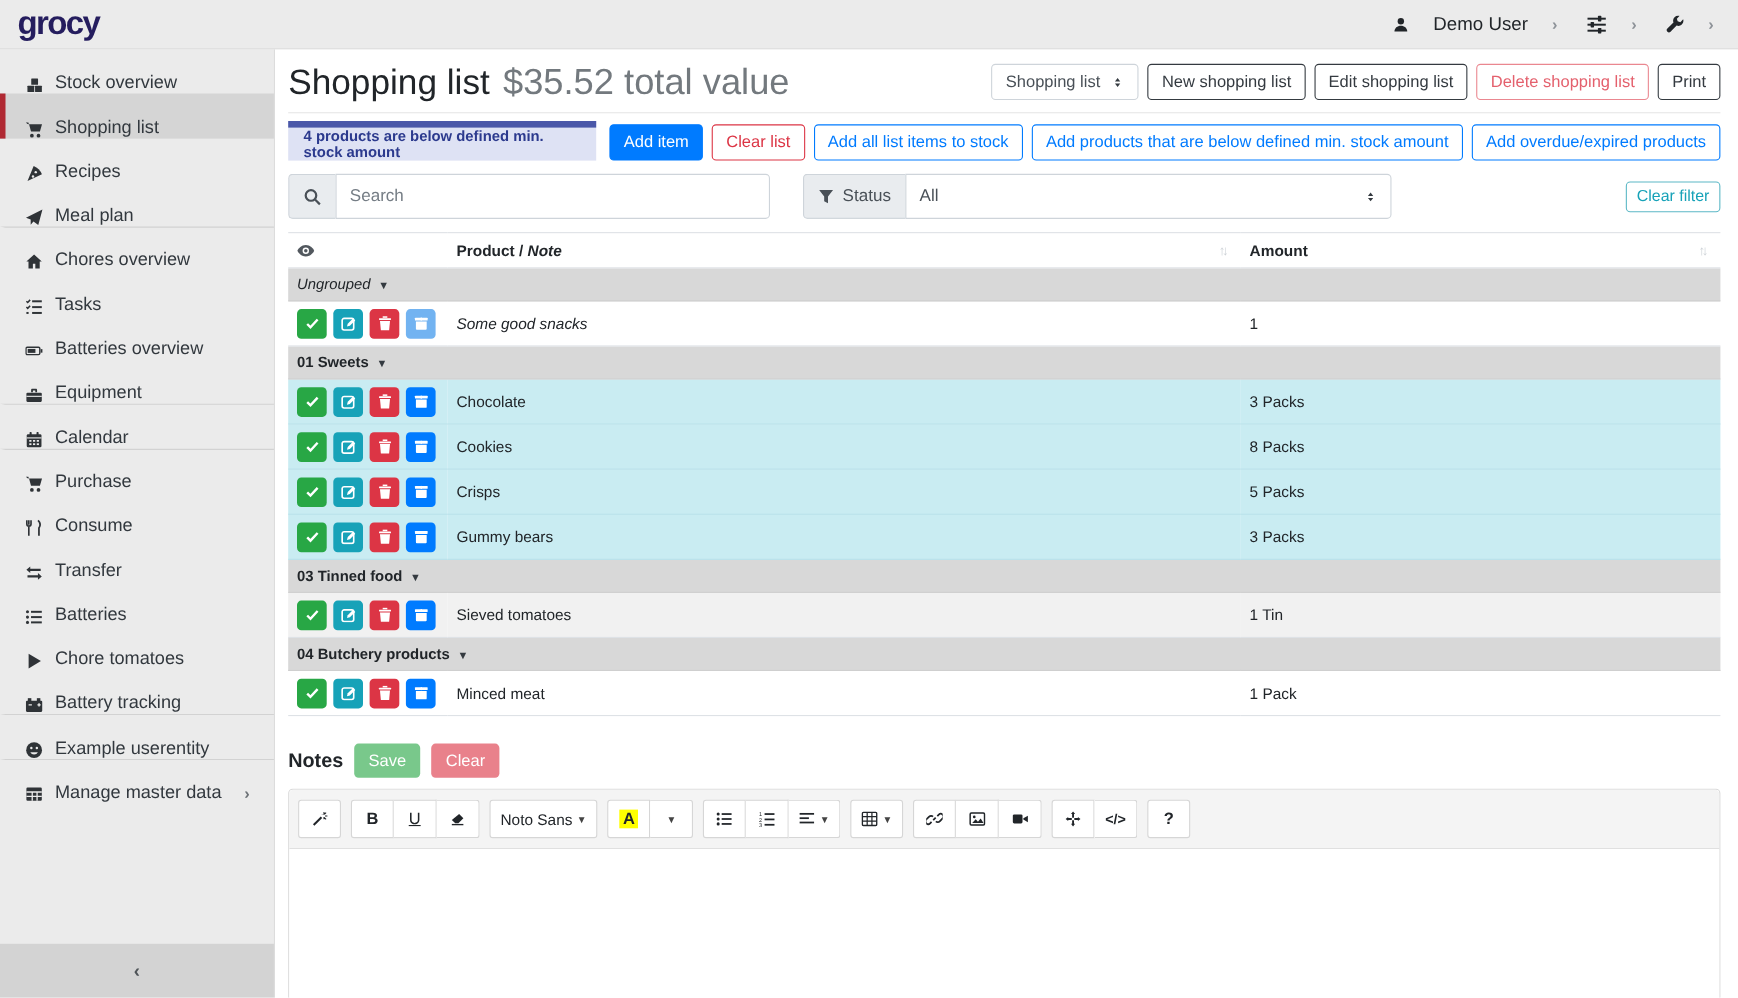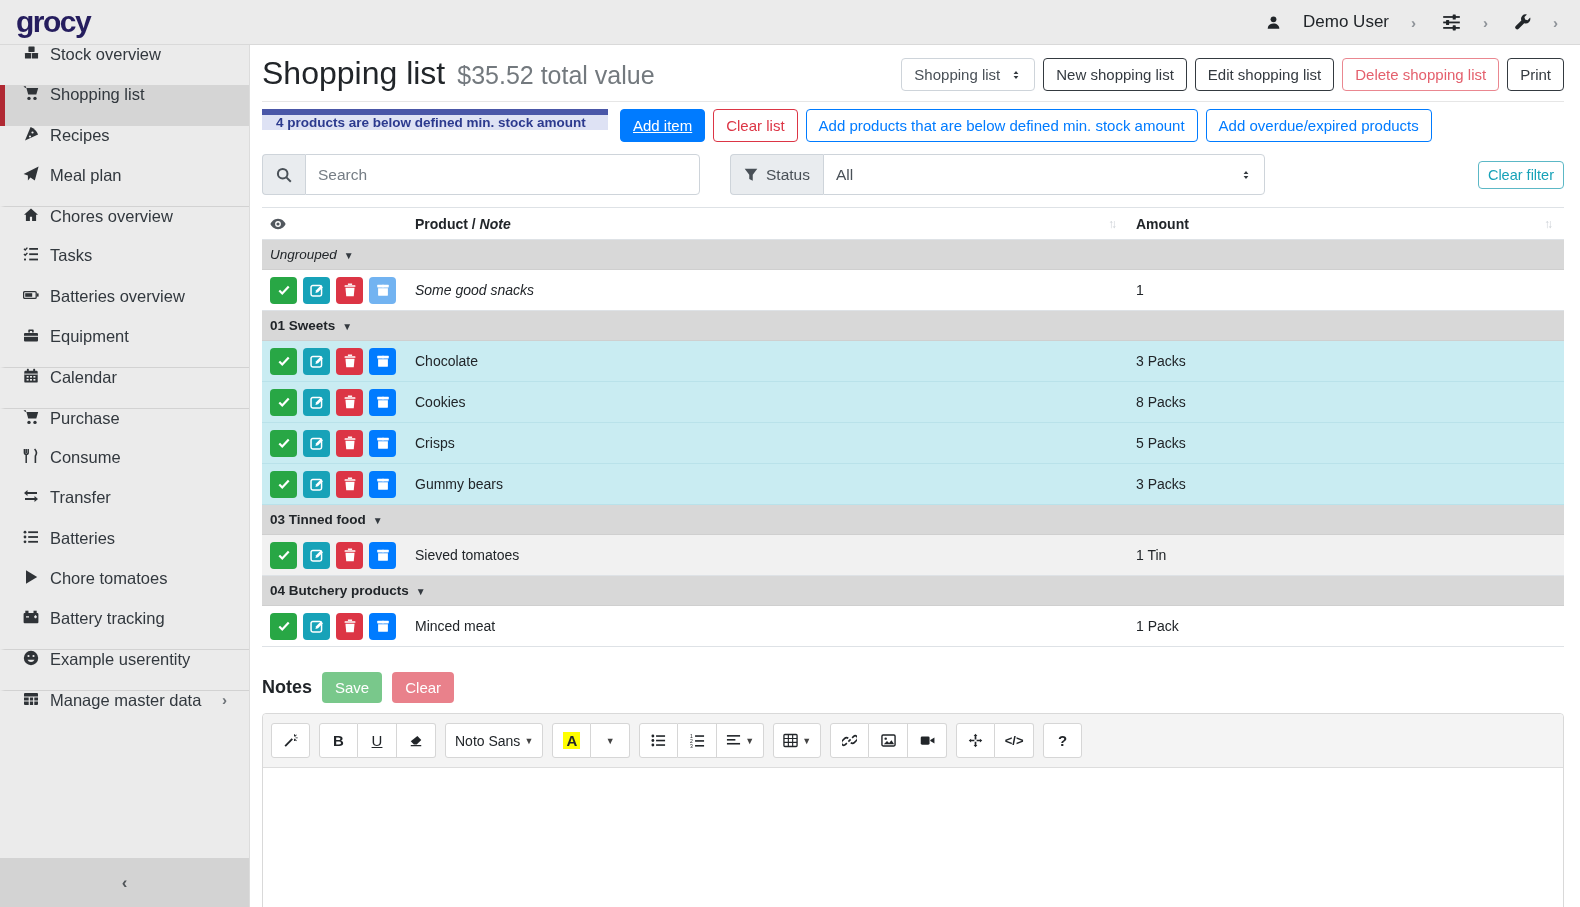--- a/index.html
+++ b/index.html
@@ -14,50 +14,50 @@
   .topbar-right { display:flex; align-items:center; gap:26px; }
   .tb-item { display:flex; align-items:center; gap:22px; color:#212529; font-size:17px; cursor:pointer; }
   .tb-item .chev { color:#8d9298; font-size:15px; font-weight:700; }
   .tb-item svg { color:#212529; }
 
   
   .shell { display:flex; height:862px; }
   .sidebar { width:250px; background:#ebebeb; border-right:1px solid #dcdcdc;
     display:flex; flex-direction:column; }
   .side-nav { flex:1; }
-  .side-item { display:flex; align-items:flex-start; height:40.3px; padding-left:14px;
+  .side-item { display:flex; align-items:flex-end; height:40.3px; padding-left:14px;
     font-size:16.5px; color:#32383e; cursor:pointer; border-left:5px solid transparent; }
   .side-item.divider { border-top:1px solid #d2d2d2; }
   .side-item.active { background:#d5d5d5; border-left:5px solid var(--activeRed); }
   .side-item .icon { width:24px; margin-right:7px; display:flex; justify-content:center; color:#2f3337; }
   .side-item .chev { margin-left:auto; margin-right:22px; color:#6d7277; font-size:15px; font-weight:700; }
   .side-collapse { height:49px; background:#d3d3d3; display:flex; align-items:center; justify-content:center;
     color:#4f5458; font-size:17px; font-weight:700; cursor:pointer; }
 
   
   .main { flex:1; padding:10px 16px 0 12px; background:#fff; overflow:hidden; }
 
   .page-head { display:flex; align-items:flex-start; justify-content:space-between; }
   .title-wrap { display:flex; align-items:baseline; gap:12px; }
   .page-title { font-size:32px; font-weight:500; color:#212529; }
-  .page-subtitle { font-size:25px; font-weight:300; color:#73797e; }
+  .page-subtitle { font-size:33px; font-weight:300; color:#73797e; }
   .head-controls { display:flex; gap:8px; margin-top:3px; }
   .btn { display:inline-flex; align-items:center; justify-content:center; border-radius:4px;
     font-size:15px; padding:7px 12px; cursor:pointer; background:#fff; white-space:nowrap; }
   .btn-select { border:1px solid #ced4da; color:#495057; gap:10px; }
   .btn-dark-outline { border:1px solid #343a40; color:#343a40; }
   .btn-pink-outline { border:1px solid #ea8790; color:#e4606d; }
   .sel-caret svg { color:#343a40; }
 
   .head-rule { border:none; border-top:1px solid #e6e6e6; margin:9px 0 7px 0; }
 
-  .action-row { display:flex; align-items:flex-start; gap:8px; }
+  .action-row { display:flex; align-items:flex-end; gap:8px; }
   .alert-min { width:346px; margin-right:4px; background:var(--alertBg); border-top:6px solid var(--alertBar);
     color:var(--alertText); font-weight:700; font-size:13.5px; display:flex; align-items:center; padding:0 14px; }
-  .btn-primary { background:var(--primary); border:1px solid var(--primary); color:#fff;text-decoration:underline; }
+  .btn-primary { background:var(--primary); border:1px solid var(--primary); color:#fff; }
   .btn-danger-outline { border:1px solid var(--danger); color:var(--danger); }
   .btn-primary-outline { border:1px solid var(--primary); color:var(--primary); }
 
   .filter-row { display:flex; margin-top:12px; padding-top:0; align-items:center; }
   .input-group { display:flex; height:41px; border-radius:4px; }
   .ig-prepend { background:#e9ecef; border:1px solid #ced4da; border-right:none;
     border-radius:4px 0 0 4px; display:flex; align-items:center; gap:8px; padding:0 13px;
     color:#495057; font-size:15.5px; }
   .ig-input { flex:1; border:1px solid #ced4da; border-radius:0 4px 4px 0; font-size:15.5px;
     padding:0 12px; color:#495057; outline:none; font-family:"Liberation Sans",sans-serif; }
@@ -385,20 +385,21 @@
 
     <hr class="head-rule">
 
     <div class="action-row">
       <div class="alert-min">
         <span>4 products are below defined min. stock amount</span>
       </div>
       <span id="action-buttons" style="display:flex;gap:8px;">
           <button class="btn btn-primary">Add item</button>
           <button class="btn btn-danger-outline">Clear list</button>
+          <button class="btn btn-primary-outline">Add all list items to stock</button>
           <button class="btn btn-primary-outline">Add products that are below defined min. stock amount</button>
           <button class="btn btn-primary-outline">Add overdue/expired products</button>
         </span>
     </div>
 
     <div class="filter-row">
       <div class="input-group search-group">
         <span class="ig-prepend" id="ic-search">
             <svg width="16" height="16" viewBox="0 0 16 16" fill="currentColor">
               <circle cx="6.7" cy="6.7" r="4.8" fill="none" stroke="currentColor" stroke-width="2"></circle>

